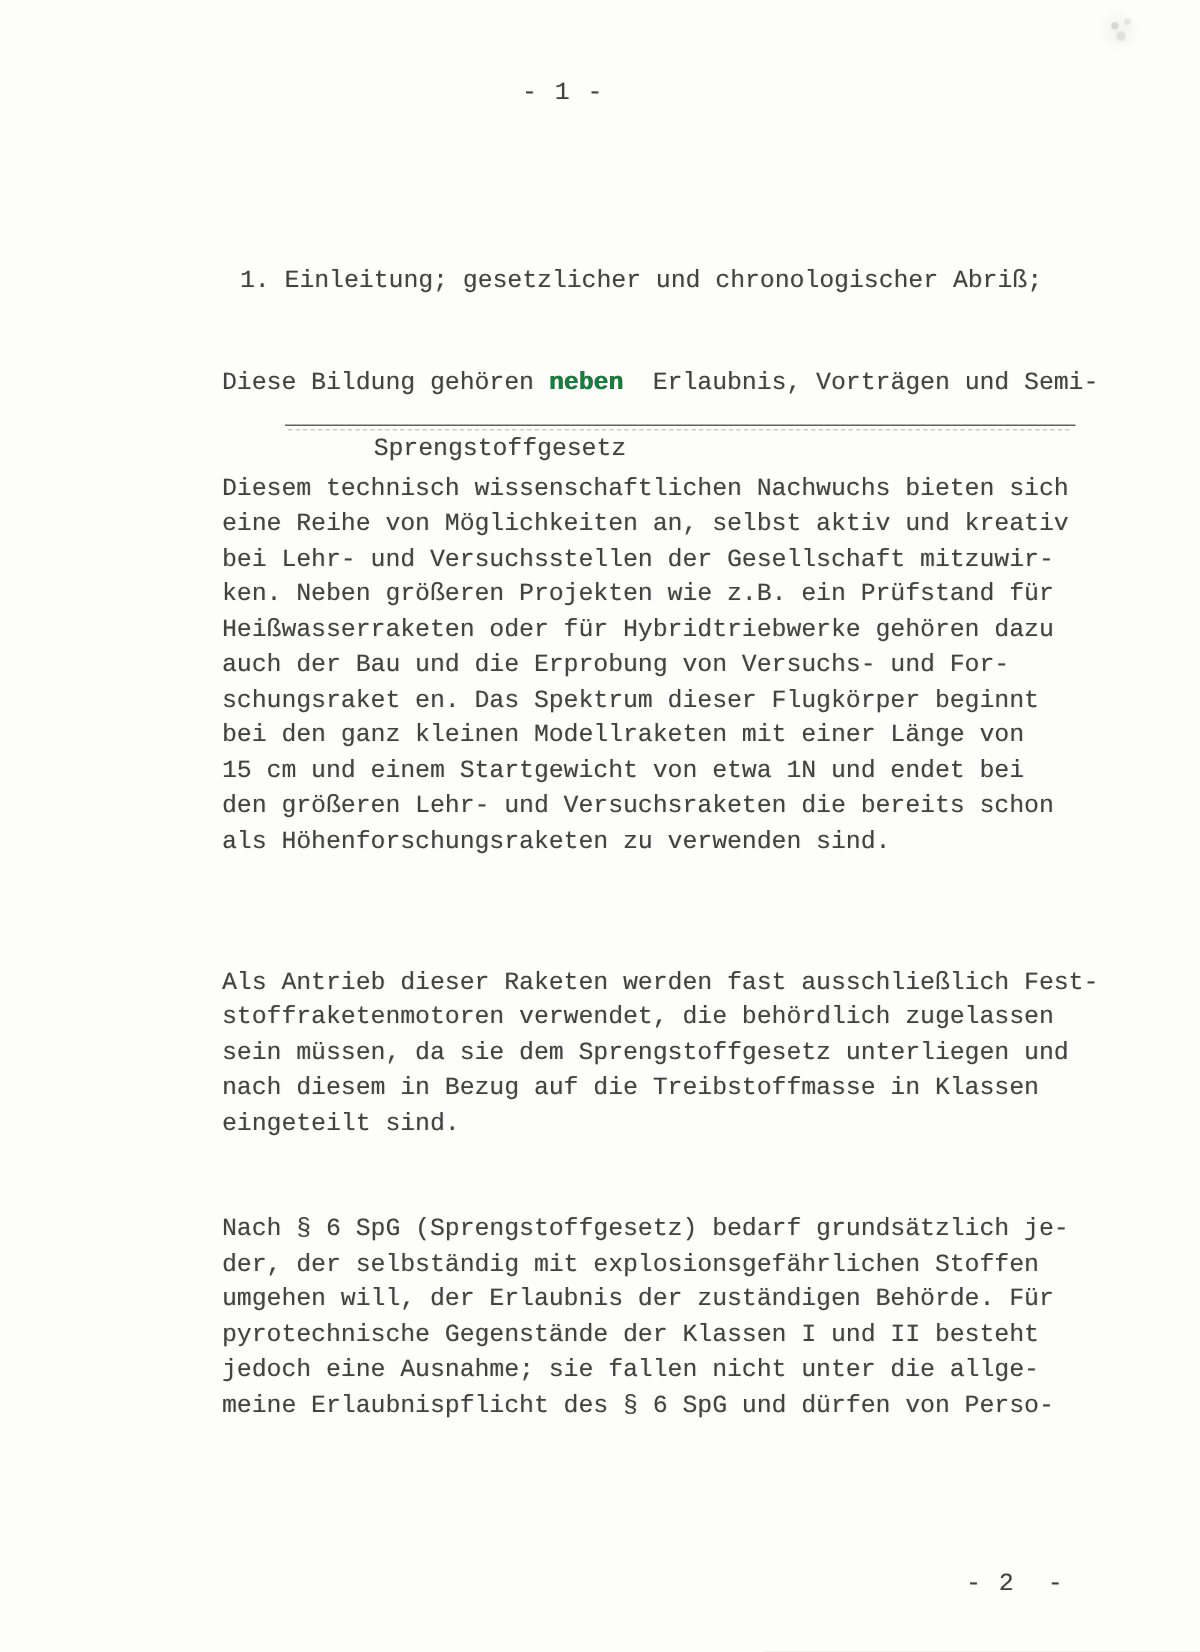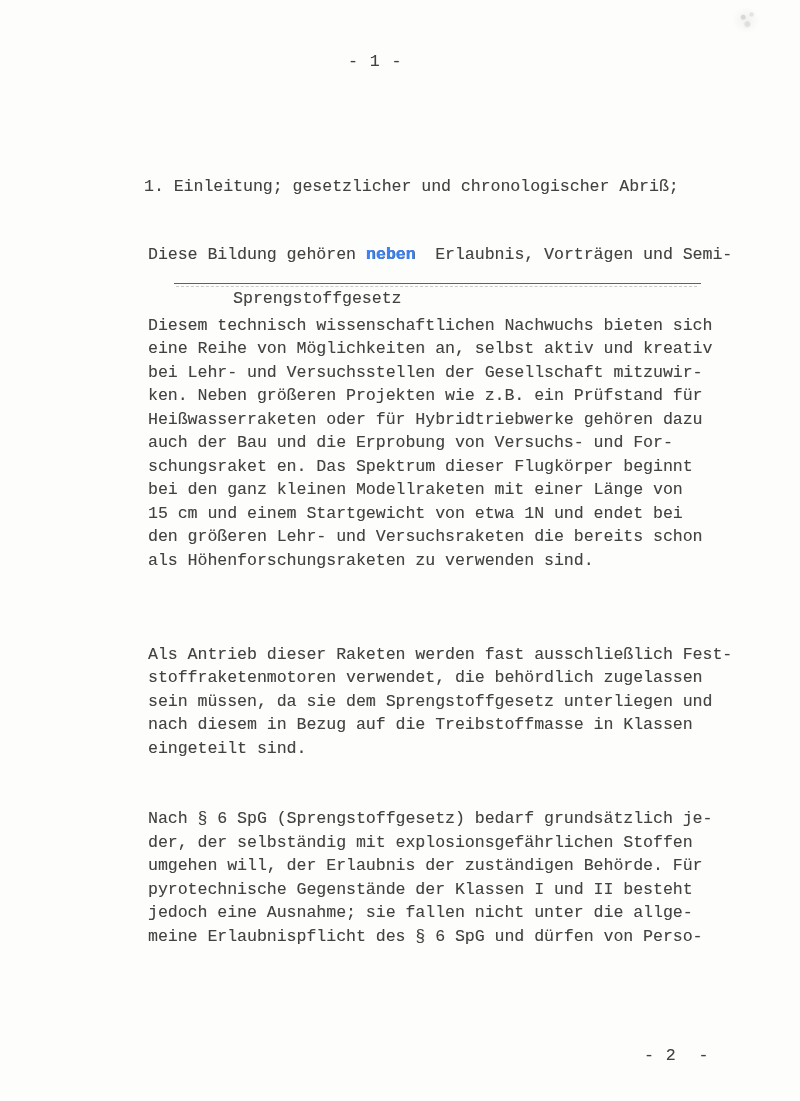--- a/index.html
+++ b/index.html
@@ -33,21 +33,21 @@
     width: 28px; height: 28px;
     background:
       radial-gradient(circle at 40% 40%, rgba(140,140,140,0.28) 0 2px, transparent 3px),
       radial-gradient(circle at 70% 30%, rgba(150,150,150,0.20) 0 1.5px, transparent 3px),
       radial-gradient(circle at 55% 65%, rgba(145,145,145,0.22) 0 2px, transparent 4px),
       radial-gradient(circle at 50% 50%, rgba(160,160,160,0.12), transparent 70%);
     filter: blur(0.4px);
   }
   .heading {
     position: absolute;
-    top: 117px; left: 144px;
+    top: 117px; left: 160px;
     line-height: 28px;
     white-space: pre;
   }
   .heading .h-line2 {
     margin-left: 29.7px;           
     width: 527px;                  
     height: 27px;
     border-bottom: 1.7px solid rgba(75,75,75,0.88);
     position: relative;
   }
@@ -61,21 +61,21 @@
     position: absolute;
     top: 196px; left: 148px;
     width: 600px;
     line-height: 23.5px;
     white-space: pre-wrap;
   }
   .body-text p { margin: 0; }
   .body-text p.gap-before { margin-top: 23.5px; }
   .body-text strong {
     font-weight: bold;
-    color: #3b82f6;
+    color: #15803d;
     text-shadow: 0.5px 0 0 rgba(40,40,40,0.8);
   }
 </style>
 </head>
 <body>
 
 <div class="page">
 
   <div class="smudge"></div>
 

